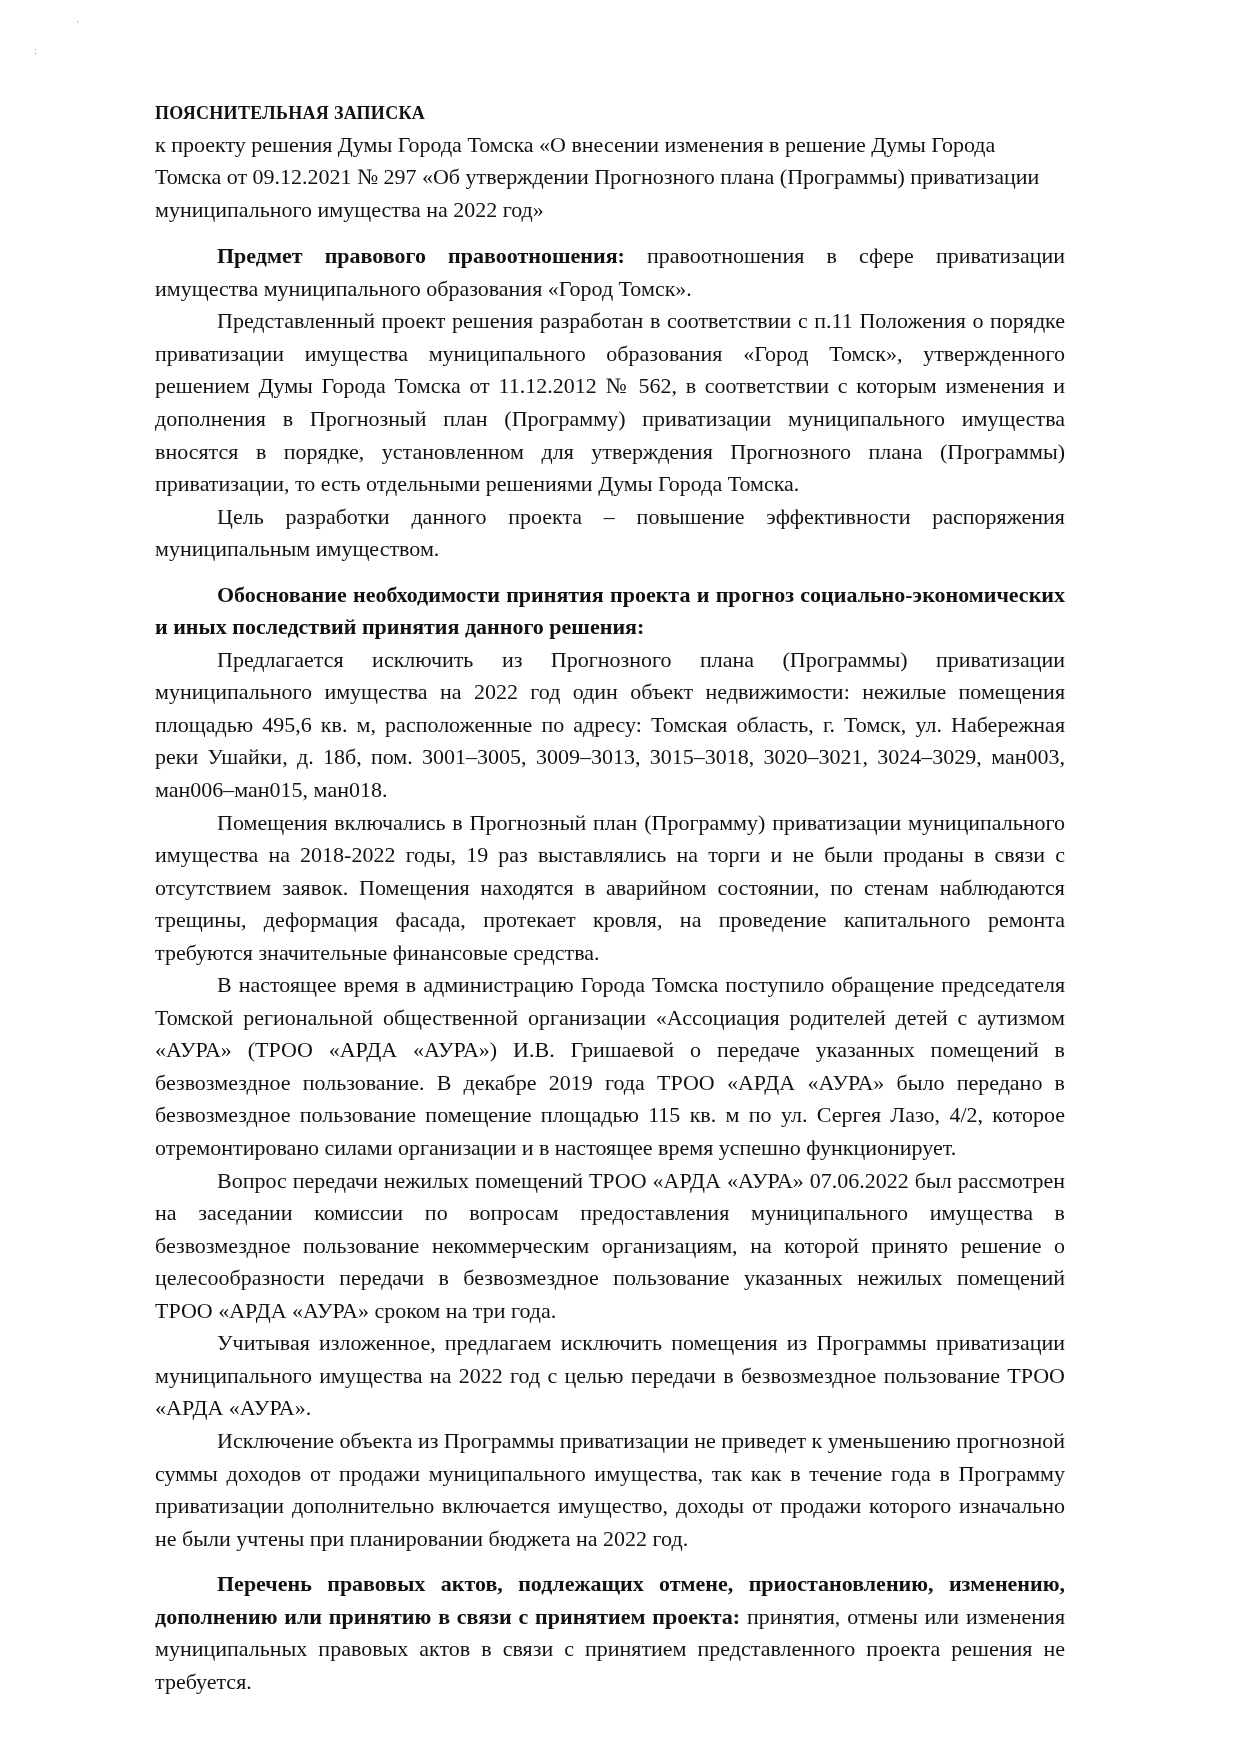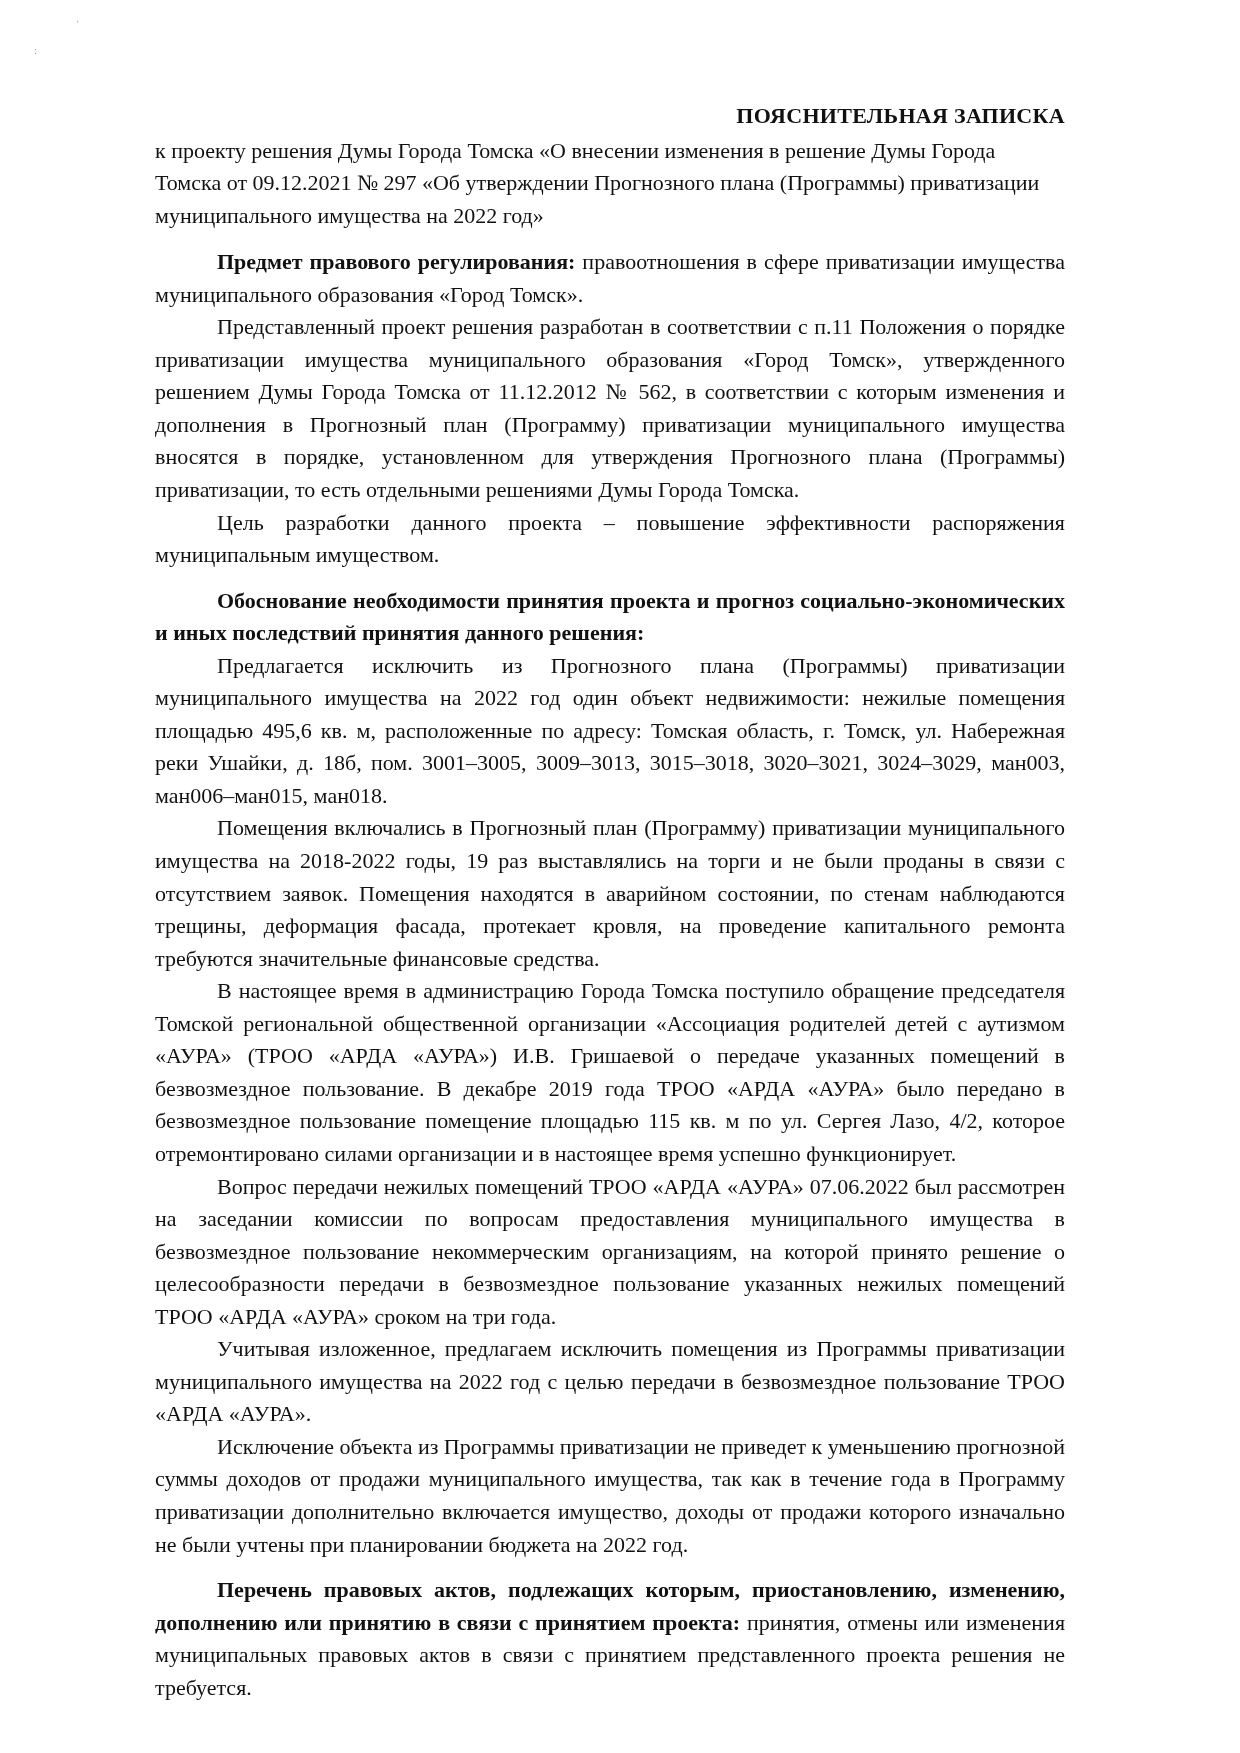--- a/index.html
+++ b/index.html
@@ -22,23 +22,23 @@
   }
   .scan-artifact {
     position: absolute;
     color: #9a9a9a;
     font-size: 11px;
     user-select: none;
   }
   .artifact-1 { top: 16px; left: 74px; transform: rotate(40deg); }
   .artifact-2 { top: 42px; left: 34px; }
   .doc-title {
-    text-align: right;
+    text-align: left;
     font-weight: bold;
-    font-size: 22px;
+    font-size: 18px;
     letter-spacing: 0.3px;
     margin: 0;
   }
   .doc-subtitle {
     margin: 2px 0 0 0;
   }
   .para {
     text-align: justify;
     text-indent: 62px;
     margin: 0;
@@ -60,37 +60,37 @@
 
   <span class="scan-artifact artifact-1">`</span>
   <span class="scan-artifact artifact-2">:</span>
 
   <h1 class="doc-title">ПОЯСНИТЕЛЬНАЯ ЗАПИСКА</h1>
 
   <p class="doc-subtitle">к проекту решения Думы Города Томска «О внесении изменения в решение Думы Города Томска от 09.12.2021  № 297 «Об утверждении Прогнозного плана (Программы) приватизации муниципального имущества на 2022 год»</p>
 
   <div class="body-block">
 
-    <p class="para section-gap"><b>Предмет правового регулирования:</b><span> правоотношения в сфере приватизации имущества муниципального образования «Город Томск».</span></p>
+    <p class="para section-gap"><b>Предмет правового правоотношения:</b><span> правоотношения в сфере приватизации имущества муниципального образования «Город Томск».</span></p>
 
     <p class="para"><span>Представленный проект решения разработан в соответствии с п.11 Положения о порядке приватизации имущества муниципального образования «Город Томск», утвержденного решением Думы Города Томска от 11.12.2012 № 562, в соответствии с которым изменения и дополнения в Прогнозный план (Программу) приватизации муниципального имущества вносятся в порядке, установленном для утверждения Прогнозного плана (Программы) приватизации, то есть отдельными решениями Думы Города Томска.</span></p>
 
     <p class="para"><span>Цель разработки данного проекта – повышение эффективности распоряжения муниципальным имуществом.</span></p>
 
     <p class="para section-gap"><b>Обоснование необходимости принятия проекта и прогноз социально-экономических и иных последствий принятия данного решения:</b><span></span></p>
 
     <p class="para"><span>Предлагается исключить из Прогнозного плана (Программы) приватизации муниципального имущества на 2022 год один объект недвижимости: нежилые помещения площадью 495,6 кв. м, расположенные по адресу: Томская область, г. Томск, ул. Набережная реки Ушайки, д. 18б, пом. 3001–3005, 3009–3013, 3015–3018, 3020–3021, 3024–3029, ман003, ман006–ман015, ман018.</span></p>
 
     <p class="para"><span>Помещения включались в Прогнозный план (Программу) приватизации муниципального имущества на 2018-2022 годы, 19 раз выставлялись на торги и не были проданы в связи с отсутствием заявок. Помещения находятся в аварийном состоянии, по стенам наблюдаются трещины, деформация фасада, протекает кровля, на проведение капитального ремонта требуются значительные финансовые средства.</span></p>
 
     <p class="para"><span>В настоящее время в администрацию Города Томска поступило обращение председателя Томской региональной общественной организации «Ассоциация родителей детей с аутизмом «АУРА» (ТРОО «АРДА «АУРА») И.В. Гришаевой о передаче указанных помещений в безвозмездное пользование. В декабре 2019 года ТРОО «АРДА «АУРА» было передано в безвозмездное пользование  помещение площадью 115 кв. м по ул. Сергея Лазо, 4/2, которое отремонтировано силами организации и в настоящее время успешно функционирует.</span></p>
 
     <p class="para"><span>Вопрос передачи нежилых помещений ТРОО «АРДА «АУРА» 07.06.2022 был рассмотрен на заседании комиссии по вопросам предоставления муниципального имущества в безвозмездное пользование некоммерческим организациям, на которой принято решение о целесообразности передачи в безвозмездное пользование указанных нежилых помещений ТРОО «АРДА «АУРА» сроком на три года.</span></p>
 
     <p class="para"><span>Учитывая изложенное, предлагаем исключить помещения из Программы приватизации муниципального имущества на 2022 год с целью передачи в безвозмездное пользование ТРОО «АРДА «АУРА».</span></p>
 
     <p class="para"><span>Исключение объекта из Программы приватизации не приведет к уменьшению прогнозной суммы доходов от продажи муниципального имущества, так как в течение года в Программу приватизации дополнительно включается имущество, доходы от продажи которого изначально не были учтены при планировании бюджета на 2022 год.</span></p>
 
-    <p class="para section-gap"><b>Перечень правовых актов, подлежащих которым, приостановлению, изменению, дополнению или принятию в связи с принятием проекта:</b><span> принятия, отмены или изменения муниципальных правовых актов в связи с принятием представленного проекта решения не требуется.</span></p>
+    <p class="para section-gap"><b>Перечень правовых актов, подлежащих отмене, приостановлению, изменению, дополнению или принятию в связи с принятием проекта:</b><span> принятия, отмены или изменения муниципальных правовых актов в связи с принятием представленного проекта решения не требуется.</span></p>
 
   </div>
 
 </div>
 
 </body></html>

